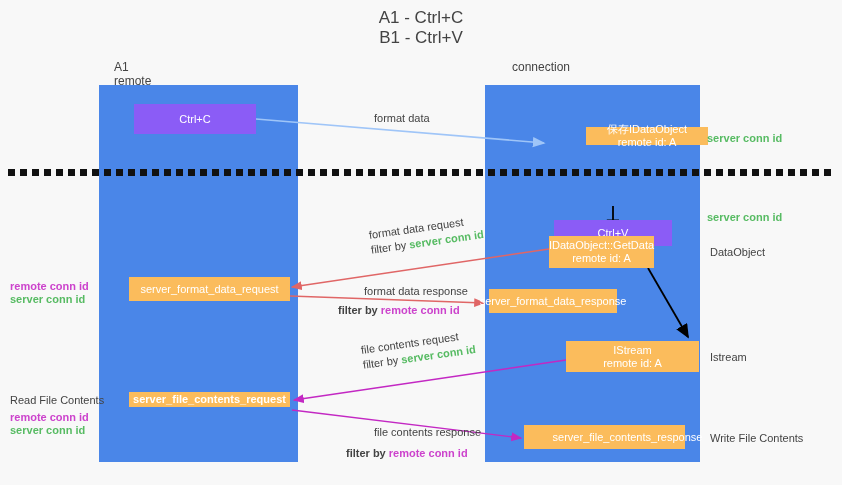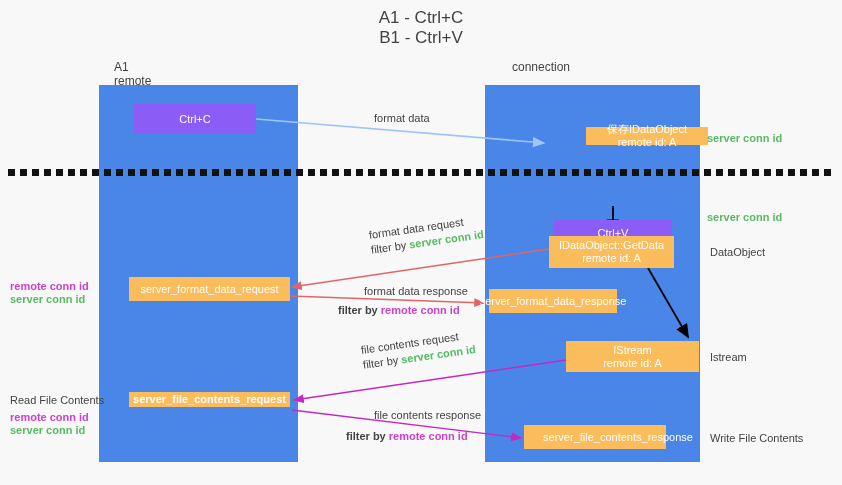--- a/index.html
+++ b/index.html
@@ -148,21 +148,21 @@
 
   <div class="node orange" style="left:552px; top:127px; width:122px; height:18px;margin-left:34px;">
     <span>保存IDataObject</span>
     <span>remote id: A</span>
   </div>
 
   <div class="node green" style="left:554px; top:180px; width:118px; height:26px;margin-top:40px;">
     <span>Ctrl+V</span>
   </div>
 
-  <div class="node orange" style="left:549px; top:236px; width:125px; height:32px;">
+  <div class="node orange" style="left:549px; top:236px; width:105px; height:32px;">
     <span>IDataObject::GetData</span>
     <span>remote id: A</span>
   </div>
 
   <div class="node orange" style="left:129px; top:277px; width:161px; height:24px;">
     <span>server_format_data_request</span>
   </div>
 
   <div class="node orange" style="left:489px; top:289px; width:128px; height:24px;">
     <span>server_format_data_response</span>
@@ -170,21 +170,21 @@
 
   <div class="node orange" style="left:566px; top:341px; width:133px; height:31px;">
     <span>IStream</span>
     <span>remote id: A</span>
   </div>
 
   <div class="node orange" style="left:129px; top:392px; width:161px; height:15px;font-weight:bold;">
     <span>server_file_contents_request</span>
   </div>
 
-  <div class="node orange" style="left:524px; top:425px; width:142px; height:24px;padding-left:46px;">
+  <div class="node orange" style="left:524px; top:425px; width:161px; height:24px;padding-left:46px;">
     <span>server_file_contents_response</span>
   </div>
 
   <div class="edge-label" style="left:374px; top:111px;">
     <div>format data</div>
   </div>
 
   <div class="edge-label" style="left:368px; top:228px; transform: rotate(-8deg); transform-origin: left top;">
     <div>format data request</div>
     <div><span>filter by </span><span class="green-text">server conn id</span></div>
@@ -193,21 +193,21 @@
   <div class="edge-label" style="left:364px; top:284px;">
     <div>format data response</div>
     <div style="margin-top:4px; margin-left:-26px;"><span style="font-weight:bold;">filter by </span><span class="magenta-text">remote conn id</span></div>
   </div>
 
   <div class="edge-label" style="left:360px; top:343px; transform: rotate(-8deg); transform-origin: left top;">
     <div>file contents request</div>
     <div><span>filter by </span><span class="green-text">server conn id</span></div>
   </div>
 
-  <div class="edge-label" style="left:374px; top:408px;">
+  <div class="edge-label" style="left:374px; top:425px;">
     <div>file contents response</div>
     <div style="margin-top:6px; margin-left:-28px;"><span style="font-weight:bold;">filter by </span><span class="magenta-text">remote conn id</span></div>
   </div>
 
   <div class="side-label green-text" style="left:707px; top:131px;">server conn id</div>
   <div class="side-label green-text" style="left:707px; top:210px;">server conn id</div>
   <div class="side-label dark-text" style="left:710px; top:245px;">DataObject</div>
   <div class="side-label dark-text" style="left:710px; top:350px;">Istream</div>
   <div class="side-label dark-text" style="left:710px; top:431px;">Write File Contents</div>
 

